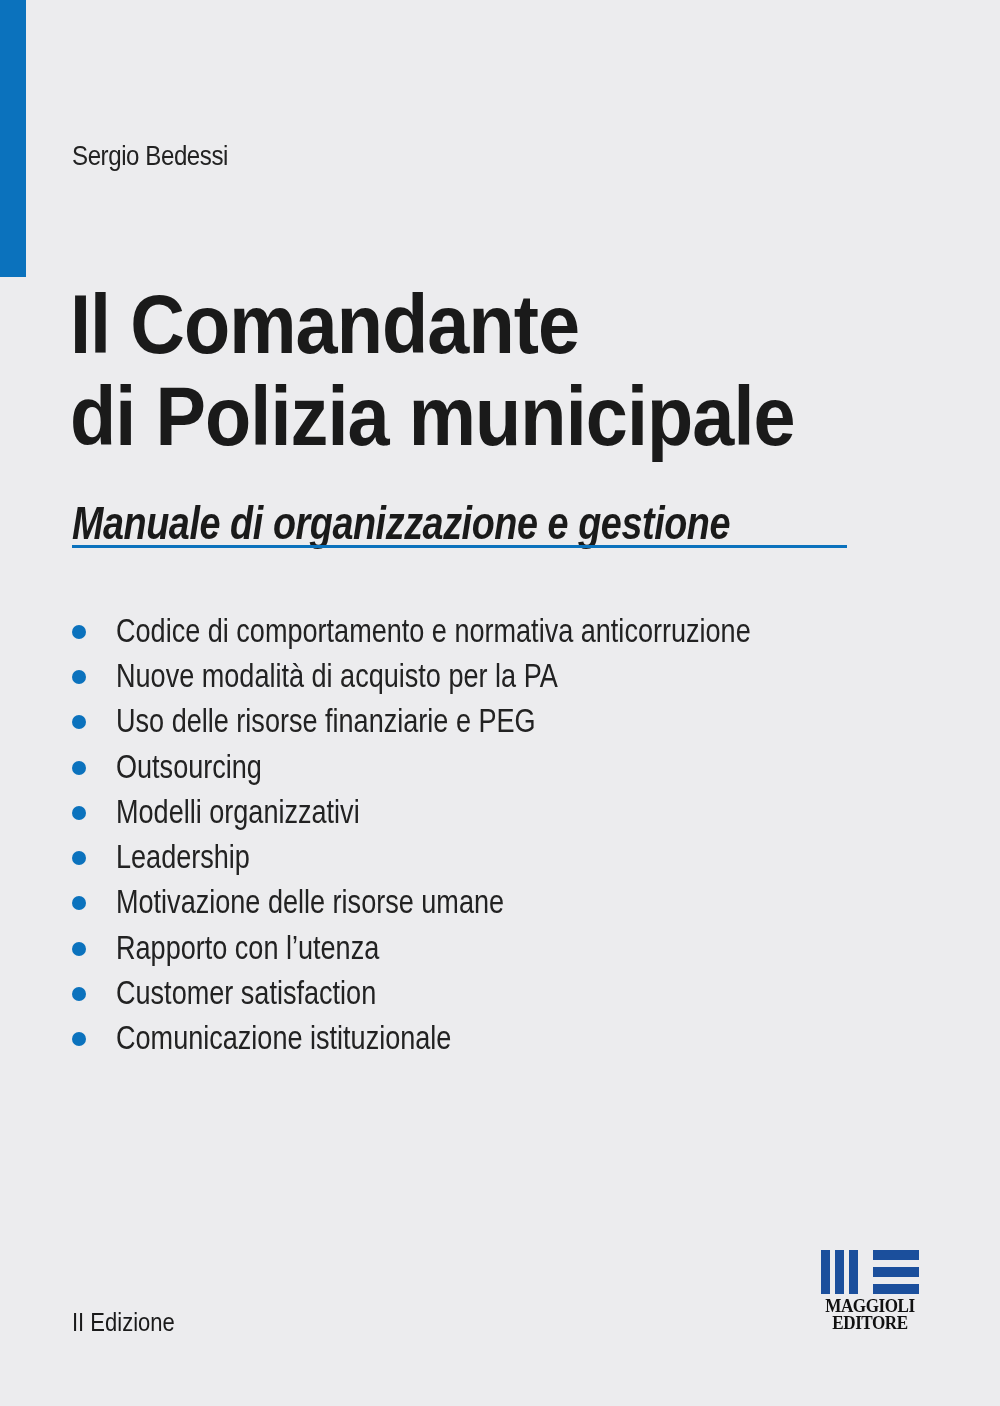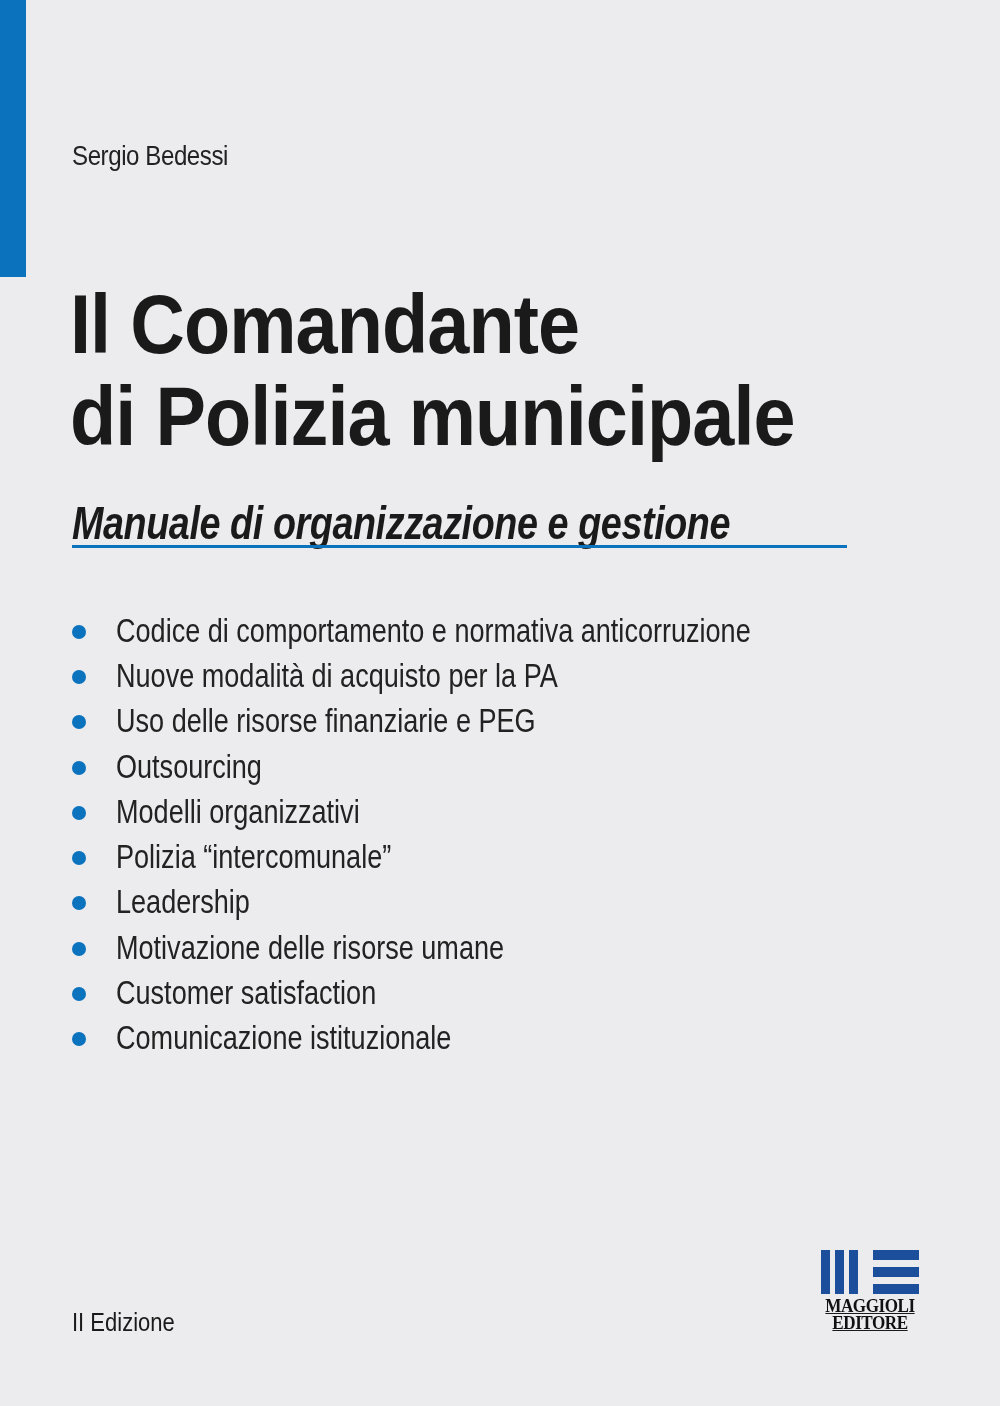--- a/index.html
+++ b/index.html
@@ -75,21 +75,20 @@
     }
     .edition {
       position: absolute; left: 72px; top: 1308px;
       font-size: 25px; font-weight: 400;
       transform: scaleX(0.88); transform-origin: left top;
       color: #1a1a1a;
     }
     .logo {
       position: absolute; left: 820px; top: 1250px;
       width: 100px;
-      text-decoration: underline;
     }
     .logo-mark {
       position: relative; width: 98px; height: 44px;
       margin-left: 1px;
     }
     .logo-mark .v {
       position: absolute; top: 0; width: 9px; height: 44px; background: #1b4f9c;
     }
     .logo-mark .h {
       position: absolute; left: 52px; width: 46px; height: 10px; background: #1b4f9c;
@@ -139,29 +138,29 @@
   <li class="topic">
       <span class="bullet"></span>
       <span class="topic-text">Outsourcing</span>
     </li>
   <li class="topic">
       <span class="bullet"></span>
       <span class="topic-text">Modelli organizzativi</span>
     </li>
   <li class="topic">
       <span class="bullet"></span>
-      <span class="topic-text">Polizia “intercomunale”</span>
-    </li>
-  <li class="topic">
-      <span class="bullet"></span>
       <span class="topic-text">Leadership</span>
     </li>
   <li class="topic">
       <span class="bullet"></span>
       <span class="topic-text">Motivazione delle risorse umane</span>
+    </li>
+  <li class="topic">
+      <span class="bullet"></span>
+      <span class="topic-text">Rapporto con l’utenza</span>
     </li>
   <li class="topic">
       <span class="bullet"></span>
       <span class="topic-text">Customer satisfaction</span>
     </li>
   <li class="topic">
       <span class="bullet"></span>
       <span class="topic-text">Comunicazione istituzionale</span>
     </li>
 </ul>

